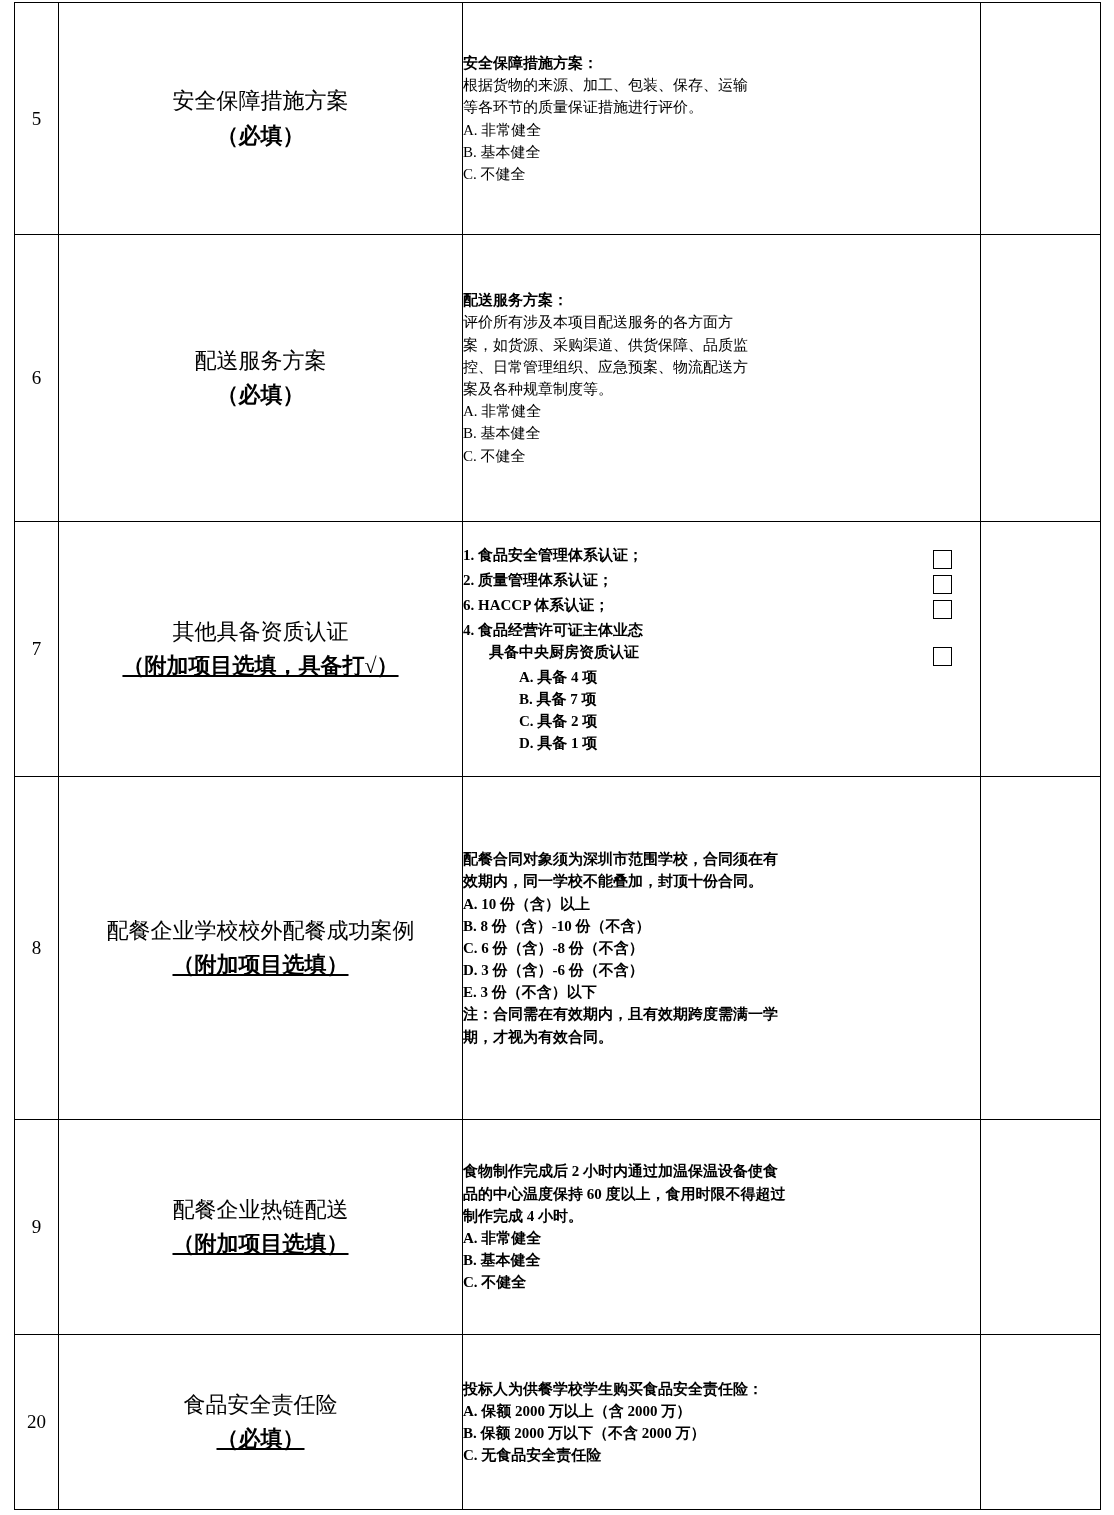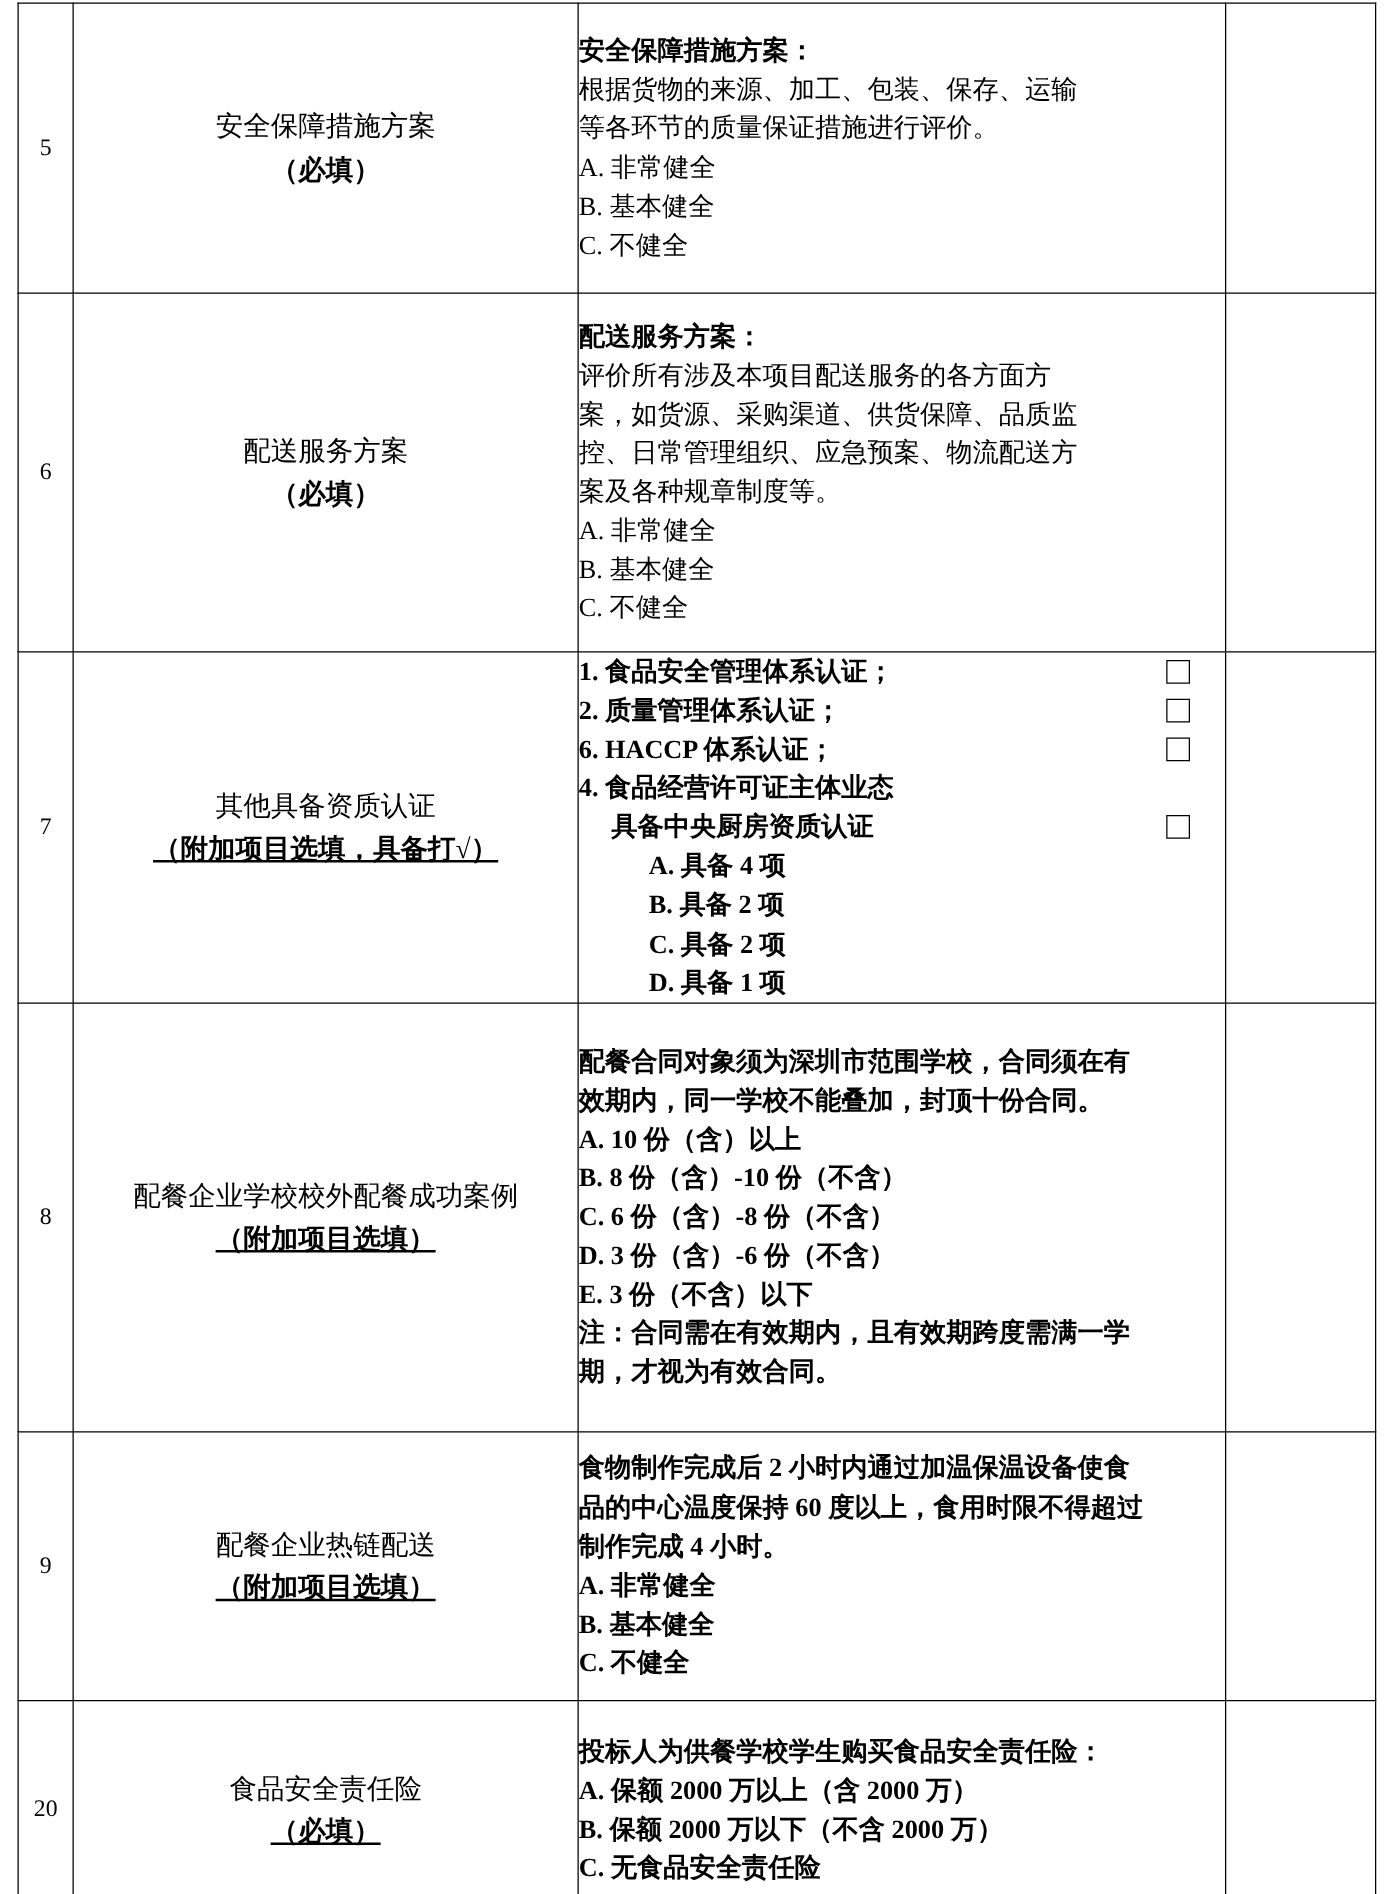--- a/index.html
+++ b/index.html
@@ -42,21 +42,21 @@
     font-family: "Liberation Serif", serif;
   }
   td.item {
     text-align: center;
     font-size: 22px;
     line-height: 1.55;
     padding: 6px 8px;
   }
   td.desc {
     vertical-align: top;
-    font-size: 21px;
+    font-size: 15px;
     line-height: 1.48;
     padding: 6px 10px 8px 10px;
     text-align: left;
   }
   td.score { }
 
   .item-main { display: block; }
   .item-sub { display: block; }
   .bold { font-weight: bold; }
   .ul { text-decoration: underline; }
@@ -172,21 +172,21 @@
           <div>
             <span>4. 食品经营许可证主体业态</span>
           </div>
           <div class="cbrow indent-1">
             <span class="txt">具备中央厨房资质认证</span>
             <span class="spacer"></span>
             <span class="cbbox"></span>
           </div>
           <div class="opt-pair">
             <span class="a">A. 具备 4 项</span>
-            <span class="b">B. 具备 2 项</span>
+            <span class="b">B. 具备 7 项</span>
           </div>
           <div class="opt-pair">
             <span class="a">C. 具备 2 项</span>
             <span class="b">D. 具备 1 项</span>
           </div>
         </td>
         <td class="score"></td>
       </tr>
 
       <tr style="height:343px;">

